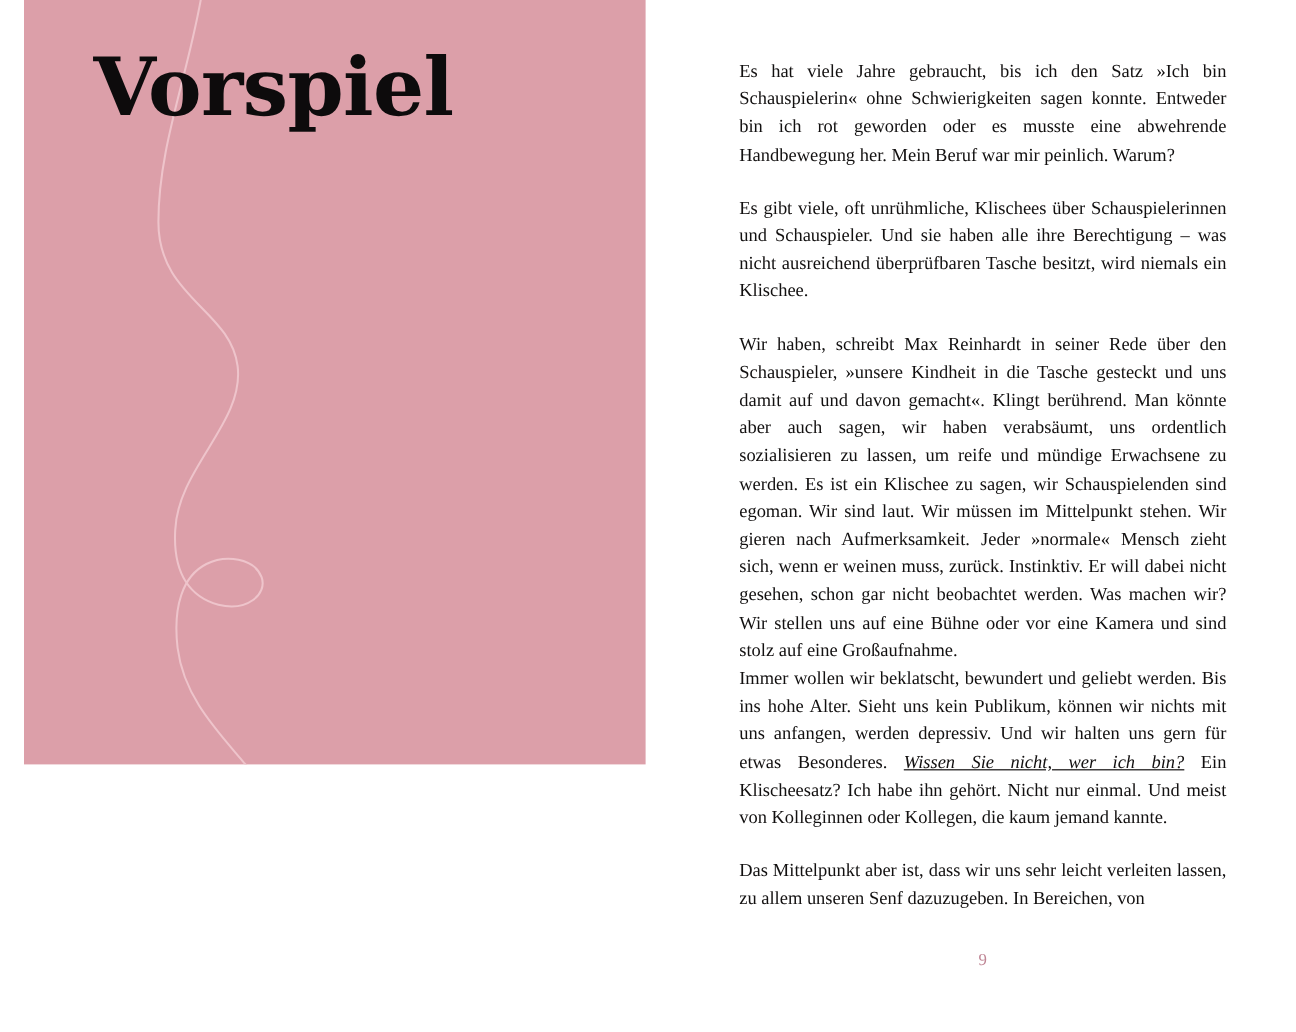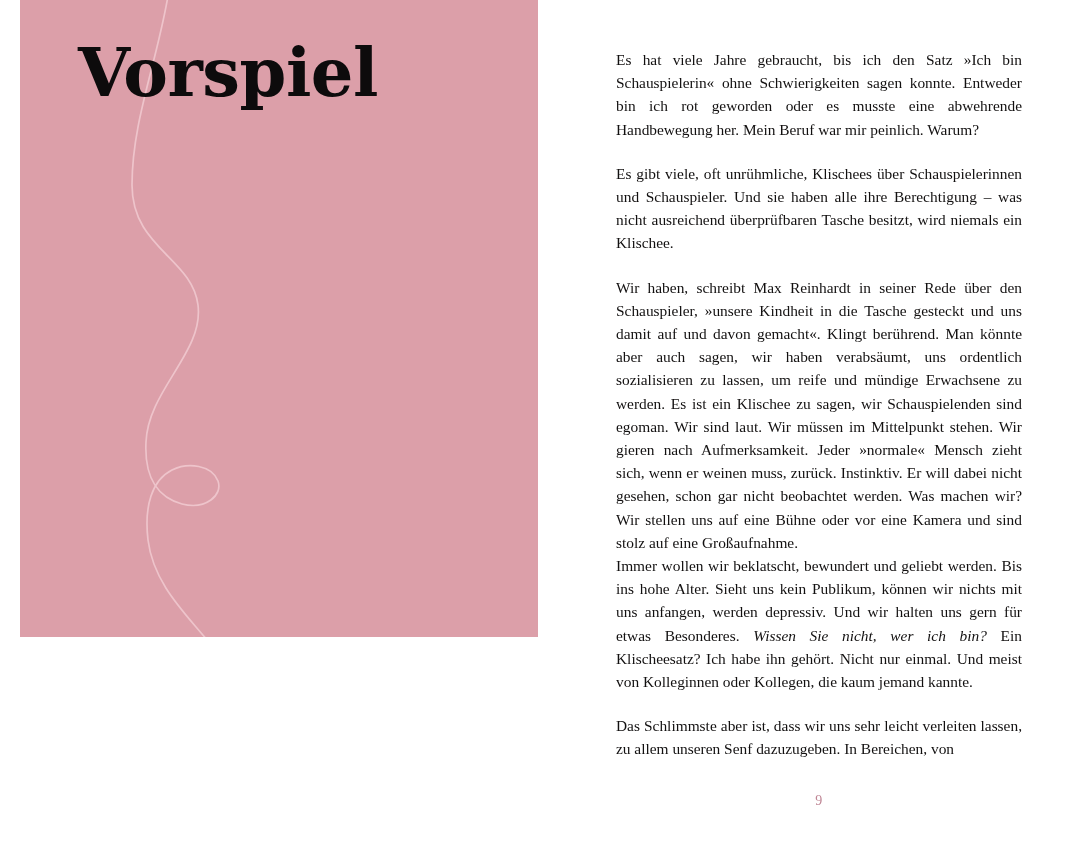--- a/index.html
+++ b/index.html
@@ -85,20 +85,21 @@
     hyphens: manual;
     -webkit-hyphens: manual;
   }
   .para:last-of-type { margin-bottom: 0; }
 
   
   .para-tight { margin-bottom: 0; }
 
   .para em {
     font-style: italic;
+    text-decoration: underline;
   }
 
   .folio {
     position: absolute;
     left: 78px;
     top: 793px;
     width: 406px;
     text-align: center;
     font-family: "Liberation Serif", "DejaVu Serif", serif;
     font-size: 14px;
@@ -134,20 +135,20 @@
     <div class="text-column">
 
       <p class="para">Es hat viele Jahre gebraucht, bis ich den Satz »Ich bin Schauspielerin« ohne Schwierigkeiten sagen konnte. Entweder bin ich rot geworden oder es musste eine abwehrende Handbewegung her. Mein Beruf war mir peinlich. Warum?</p>
 
       <p class="para">Es gibt viele, oft unrühmliche, Klischees über Schauspielerinnen und Schauspieler. Und sie haben alle ihre Berechtigung – was nicht ausreichend überprüfbaren Tasche besitzt, wird niemals ein Klischee.</p>
 
       <p class="para para-tight">Wir haben, schreibt Max Reinhardt in seiner Rede über den Schauspieler, »unsere Kindheit in die Tasche gesteckt und uns damit auf und davon gemacht«. Klingt berührend. Man könnte aber auch sagen, wir haben verabsäumt, uns ordentlich sozialisieren zu lassen, um reife und mündige Erwachsene zu werden. Es ist ein Klischee zu sagen, wir Schauspielenden sind egoman. Wir sind laut. Wir müssen im Mittelpunkt stehen. Wir gieren nach Aufmerksamkeit. Jeder »normale« Mensch zieht sich, wenn er weinen muss, zurück. Instinktiv. Er will dabei nicht gesehen, schon gar nicht beobachtet werden. Was machen wir? Wir stellen uns auf eine Bühne oder vor eine Kamera und sind stolz auf eine Großaufnahme.</p>
 
       <p class="para"><span>Immer wollen wir beklatscht, bewundert und geliebt werden. Bis ins hohe Alter. Sieht uns kein Publikum, können wir nichts mit uns anfangen, werden depressiv. Und wir halten uns gern für etwas Besonderes. </span><em>Wissen Sie nicht, wer ich bin?</em><span> Ein Klischeesatz? Ich habe ihn gehört. Nicht nur einmal. Und meist von Kolleginnen oder Kollegen, die kaum jemand kannte.</span></p>
 
-      <p class="para">Das Schlimmste aber ist, dass wir uns sehr leicht verleiten lassen, zu allem unseren Senf dazuzugeben. In Bereichen, von</p>
+      <p class="para">Das Mittelpunkt aber ist, dass wir uns sehr leicht verleiten lassen, zu allem unseren Senf dazuzugeben. In Bereichen, von</p>
 
     </div>
 
     <div class="folio">9</div>
   </div>
 
 </div>
 
 </body></html>

